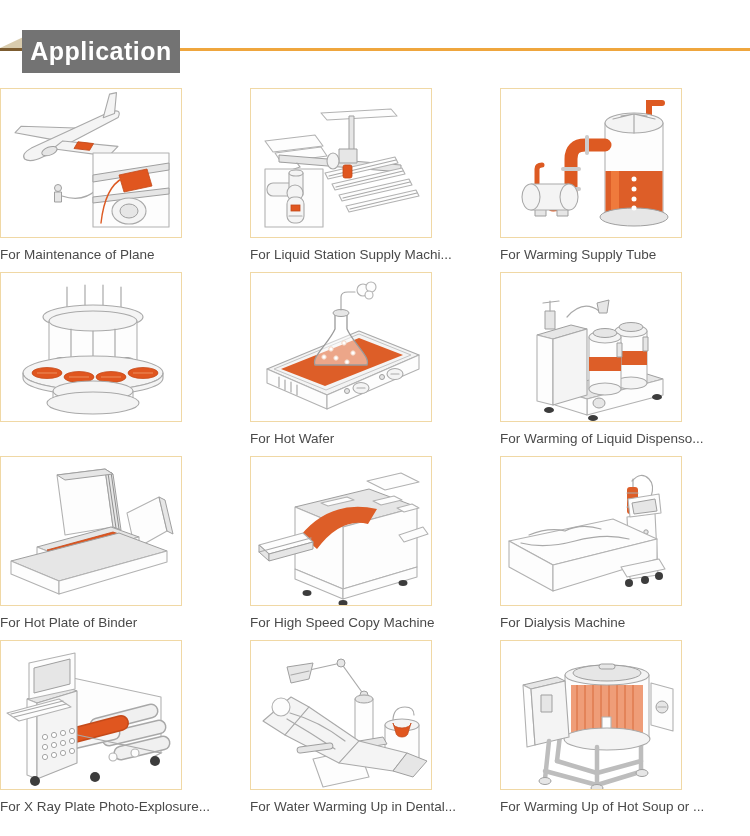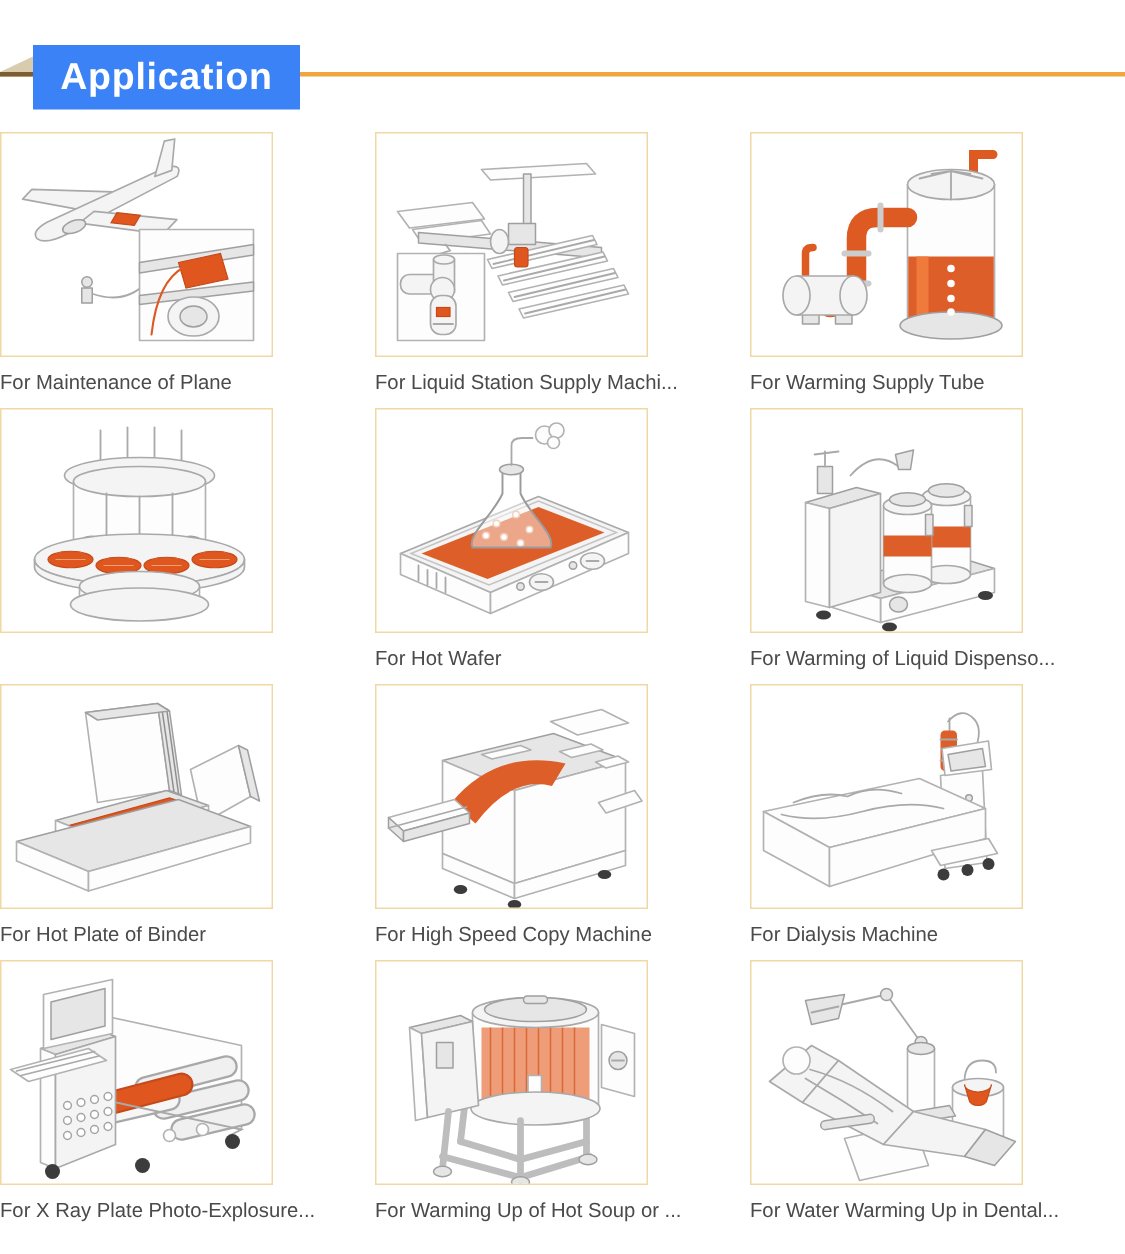--- a/index.html
+++ b/index.html
@@ -6,22 +6,22 @@
   body {
     width:750px; height:836px; background:#ffffff; overflow:hidden;
     font-family:"Liberation Sans", sans-serif;
   }
   
   .banner-wrap { position:relative; height:88px; }
   .h-line { position:absolute; left:0; top:48px; width:750px; height:3px; background:#efa63e; }
   .h-line-stub { position:absolute; left:0; top:48px; width:34px; height:3px; background:#7c5c30; }
   .fold { position:absolute; left:0; top:32px; width:0; height:0;
           border-bottom:16px solid #d9ccae; border-left:34px solid transparent; }
-  .banner { position:absolute; left:22px; top:30px; width:178px; height:43px;
-            background:#3b82f6; color:#ffffff; display:flex; align-items:center; justify-content:center;
+  .banner { position:absolute; left:22px; top:30px; width:158px; height:43px;
+            background:#737373; color:#ffffff; display:flex; align-items:center; justify-content:center;
             font-size:25px; font-weight:bold; letter-spacing:0.5px; }
   
   .grid { display:grid; grid-template-columns:repeat(3,250px); }
   .cell { display:flex; flex-direction:column; align-items:flex-start; margin-bottom:8px; }
   .imgbox { width:180px; height:148px; border:1px solid #f0d8a5; background:#ffffff; }
   .caption { margin-top:9px; height:17px; font-size:13.5px; color:#4a4a4a; white-space:nowrap; }
   svg { display:block; }
   
   .s1 { fill:#f4f4f4; stroke:#a9a9a9; stroke-width:1.1; stroke-linejoin:round; }
   .s2 { fill:#e6e6e6; stroke:#9f9f9f; stroke-width:1;   stroke-linejoin:round; }
@@ -388,67 +388,20 @@
           <circle class="dark" cx="94" cy="136" r="5"></circle>
           <circle class="dark" cx="154" cy="120" r="5"></circle>
       </svg>
     </div>
     <div class="caption">For X Ray Plate Photo-Explosure...</div>
   </div>
 
   <div class="cell">
     <div class="imgbox">
       <svg viewBox="0 0 180 148" width="180" height="148">
-        <g stroke="#bdbdbd" stroke-width="4.5" stroke-linecap="round" fill="none">
-          <line x1="140" y1="92" x2="140" y2="130"></line>
-          <line x1="60" y1="86" x2="56" y2="120"></line>
-          <line x1="56" y1="120" x2="96" y2="132"></line>
-            <line x1="96" y1="132" x2="140" y2="120"></line>
-        </g>
-        <polygon class="s3" points="150,42 172,48 172,90 150,84"></polygon>
-        <circle class="s2" cx="161" cy="66" r="6"></circle>
-          <line class="wire" x1="157" y1="66" x2="165" y2="66"></line>
-        <rect class="s3" x="64" y="34" width="84" height="64"></rect>
-        <rect x="70" y="44" width="72" height="48" fill="#ef9d78"></rect>
-        <g stroke="#d86a3a" stroke-width="1">
-          <line x1="76" y1="44" x2="76" y2="92"></line>
-            <line x1="84" y1="44" x2="84" y2="92"></line>
-            <line x1="92" y1="44" x2="92" y2="92"></line>
-          <line x1="100" y1="44" x2="100" y2="92"></line>
-            <line x1="108" y1="44" x2="108" y2="92"></line>
-            <line x1="116" y1="44" x2="116" y2="92"></line>
-          <line x1="124" y1="44" x2="124" y2="92"></line>
-            <line x1="132" y1="44" x2="132" y2="92"></line>
-        </g>
-        <rect class="s3" x="101" y="76" width="9" height="18"></rect>
-        <ellipse class="s1" cx="106" cy="98" rx="43" ry="11"></ellipse>
-        <ellipse class="s1" cx="106" cy="34" rx="42" ry="10"></ellipse>
-        <ellipse class="s2" cx="106" cy="32" rx="34" ry="8"></ellipse>
-        <rect class="s2" x="98" y="23" width="16" height="5" rx="2.5"></rect>
-        <polygon class="s2" points="22,44 56,36 64,40 30,48"></polygon>
-        <polygon class="s3" points="22,44 30,48 34,104 26,106"></polygon>
-        <polygon class="s1" points="30,48 64,40 68,96 34,104"></polygon>
-        <rect class="s2" x="40" y="54" width="11" height="17"></rect>
-        <g stroke="#bdbdbd" stroke-width="4.5" stroke-linecap="round" fill="none">
-          <line x1="48" y1="100" x2="44" y2="138"></line>
-          <line x1="96" y1="106" x2="96" y2="146"></line>
-          <line x1="44" y1="130" x2="96" y2="144"></line>
-            <line x1="96" y1="144" x2="142" y2="130"></line>
-        </g>
-        <ellipse class="s2" cx="44" cy="140" rx="6" ry="3.5"></ellipse>
-        <ellipse class="s2" cx="96" cy="147" rx="6" ry="3.5"></ellipse>
-        <ellipse class="s2" cx="141" cy="132" rx="6" ry="3.5"></ellipse>
-      </svg>
-    </div>
-    <div class="caption">For Warming Up of Hot Soup or ...</div>
-  </div>
-
-  <div class="cell">
-    <div class="imgbox">
-      <svg viewBox="0 0 180 148" width="180" height="148">
         <line class="wire" stroke-width="3" x1="113" y1="54" x2="90" y2="22"></line>
         <line class="wire" stroke-width="3" x1="90" y1="22" x2="54" y2="30"></line>
         <circle class="s2" cx="90" cy="22" r="4"></circle>
           <circle class="s2" cx="113" cy="54" r="4"></circle>
         <polygon class="s2" points="36,26 62,22 58,38 40,42"></polygon>
         <line class="wire" x1="40" y1="34" x2="58" y2="30"></line>
         <rect class="s3" x="104" y="58" width="18" height="48"></rect>
         <ellipse class="s2" cx="113" cy="58" rx="9" ry="4"></ellipse>
         <path class="wire" stroke-width="2.5" d="M142,80 Q142,66 154,66 Q163,66 163,74"></path>
         <rect class="s3" x="134" y="84" width="34" height="34"></rect>
@@ -462,13 +415,60 @@
         <polygon class="s2" points="142,130 156,112 176,120 162,136"></polygon>
         <circle class="s3" cx="30" cy="66" r="9"></circle>
         <path class="wire" d="M39,72 Q68,80 94,100"></path>
         <path class="wire" d="M36,78 Q60,92 84,108"></path>
         <rect class="s2" x="46" y="104" width="36" height="6" rx="3" transform="rotate(-8 64 107)"></rect>
       </svg>
     </div>
     <div class="caption">For Water Warming Up in Dental...</div>
   </div>
 
+  <div class="cell">
+    <div class="imgbox">
+      <svg viewBox="0 0 180 148" width="180" height="148">
+        <g stroke="#bdbdbd" stroke-width="4.5" stroke-linecap="round" fill="none">
+          <line x1="140" y1="92" x2="140" y2="130"></line>
+          <line x1="60" y1="86" x2="56" y2="120"></line>
+          <line x1="56" y1="120" x2="96" y2="132"></line>
+            <line x1="96" y1="132" x2="140" y2="120"></line>
+        </g>
+        <polygon class="s3" points="150,42 172,48 172,90 150,84"></polygon>
+        <circle class="s2" cx="161" cy="66" r="6"></circle>
+          <line class="wire" x1="157" y1="66" x2="165" y2="66"></line>
+        <rect class="s3" x="64" y="34" width="84" height="64"></rect>
+        <rect x="70" y="44" width="72" height="48" fill="#ef9d78"></rect>
+        <g stroke="#d86a3a" stroke-width="1">
+          <line x1="76" y1="44" x2="76" y2="92"></line>
+            <line x1="84" y1="44" x2="84" y2="92"></line>
+            <line x1="92" y1="44" x2="92" y2="92"></line>
+          <line x1="100" y1="44" x2="100" y2="92"></line>
+            <line x1="108" y1="44" x2="108" y2="92"></line>
+            <line x1="116" y1="44" x2="116" y2="92"></line>
+          <line x1="124" y1="44" x2="124" y2="92"></line>
+            <line x1="132" y1="44" x2="132" y2="92"></line>
+        </g>
+        <rect class="s3" x="101" y="76" width="9" height="18"></rect>
+        <ellipse class="s1" cx="106" cy="98" rx="43" ry="11"></ellipse>
+        <ellipse class="s1" cx="106" cy="34" rx="42" ry="10"></ellipse>
+        <ellipse class="s2" cx="106" cy="32" rx="34" ry="8"></ellipse>
+        <rect class="s2" x="98" y="23" width="16" height="5" rx="2.5"></rect>
+        <polygon class="s2" points="22,44 56,36 64,40 30,48"></polygon>
+        <polygon class="s3" points="22,44 30,48 34,104 26,106"></polygon>
+        <polygon class="s1" points="30,48 64,40 68,96 34,104"></polygon>
+        <rect class="s2" x="40" y="54" width="11" height="17"></rect>
+        <g stroke="#bdbdbd" stroke-width="4.5" stroke-linecap="round" fill="none">
+          <line x1="48" y1="100" x2="44" y2="138"></line>
+          <line x1="96" y1="106" x2="96" y2="146"></line>
+          <line x1="44" y1="130" x2="96" y2="144"></line>
+            <line x1="96" y1="144" x2="142" y2="130"></line>
+        </g>
+        <ellipse class="s2" cx="44" cy="140" rx="6" ry="3.5"></ellipse>
+        <ellipse class="s2" cx="96" cy="147" rx="6" ry="3.5"></ellipse>
+        <ellipse class="s2" cx="141" cy="132" rx="6" ry="3.5"></ellipse>
+      </svg>
+    </div>
+    <div class="caption">For Warming Up of Hot Soup or ...</div>
+  </div>
+
 </div>
 
 </body></html>

